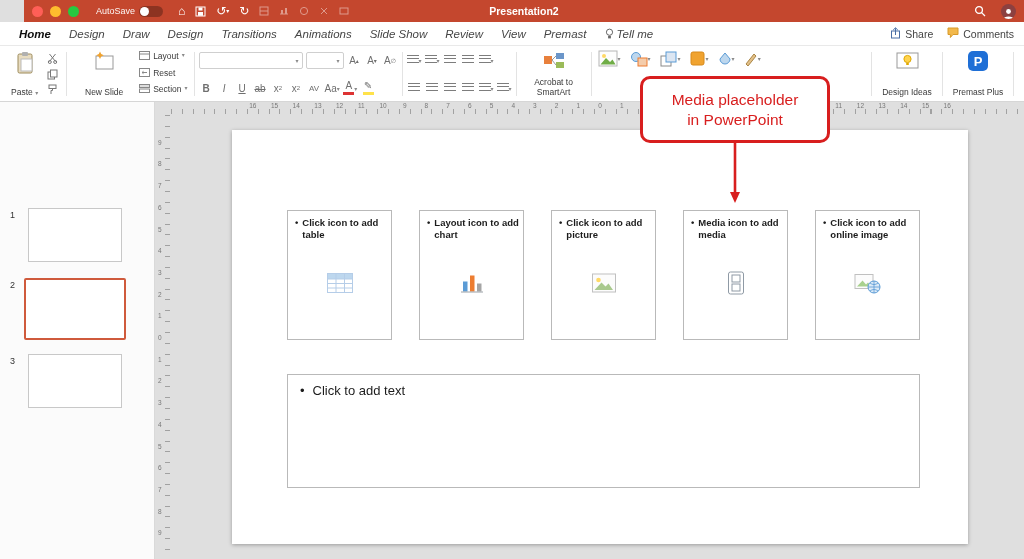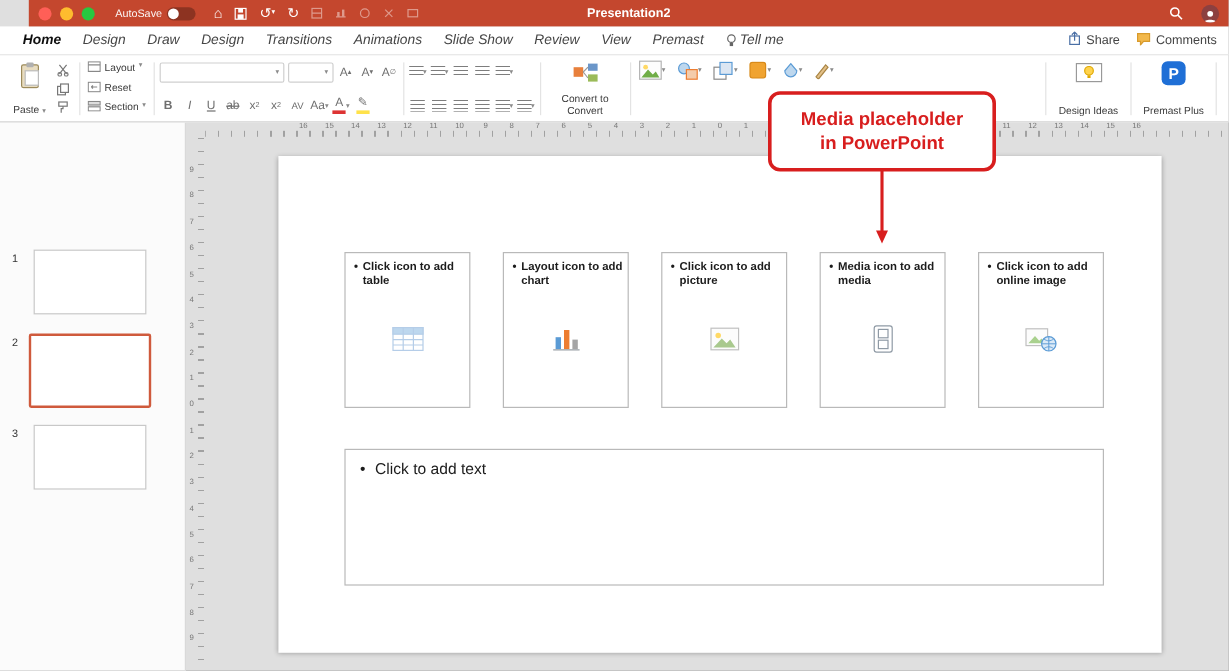--- a/index.html
+++ b/index.html
@@ -75,21 +75,21 @@
   .ph-label { display:flex; gap:4px; padding:6px 4px 0 7px; font-size:9.5px; font-weight:bold; color:#1c1c1c; line-height:1.25; }
   .ph-bullet { flex:0 0 auto; }
   .ph-icon { position:absolute; left:50%; top:58%; transform:translate(-50%,-50%); }
   .txt-ph { position:absolute; left:55px; top:244px; width:633px; height:114px; border:1px solid #b9b9b9; background:#fff; }
   .txt-ph .ph-label { font-size:13px; font-weight:normal; padding:8px 0 0 12px; gap:8px; }
 
   
   .callout { position:absolute; left:640px; top:76px; width:190px; height:67px; background:#fff;
              border:3px solid var(--callout-red); border-radius:10px; z-index:50;
              display:flex; flex-direction:column; align-items:center; justify-content:center;
-             font-size:15.5px; font-weight:bold; color:var(--callout-red); line-height:1.25; text-align:center; }
+             font-size:15.5px; font-weight:normal; color:var(--callout-red); line-height:1.25; text-align:center; }
   .callout-arrow { position:absolute; left:728px; top:142px; z-index:49; }
 </style>
 </head>
 <body>
 
 <div id="app" style="--titlebar: #c4472e; --callout-red: #d81e1e; --sel-border: #cf5a3c;">
 
   <div class="titlebar">
     <span class="tl red"></span>
     <span class="tl yel"></span>
@@ -217,20 +217,29 @@
             <svg width="11" height="11">
               <rect x="2" y="1" width="7" height="3.5" fill="none" stroke="#777"></rect>
               <path d="M5.5 4.5 v2 h-1.5 v3.5" stroke="#777" fill="none"></path>
             </svg>
           </span>
       </div>
     </div>
     <div class="rsep"></div>
 
     <div class="rgroup">
+      <div class="bigbtn">
+        <span>
+          <svg width="22" height="21">
+              <rect x="3" y="5" width="17" height="13" fill="#fff" stroke="#999"></rect>
+              <path d="M7 0.5 l1.2 2.6 2.6 1.2 -2.6 1.2 -1.2 2.6 -1.2 -2.6 -2.6 -1.2 2.6 -1.2 Z" fill="#f0a330"></path>
+            </svg>
+        </span>
+        <span class="blabel two">New Slide</span>
+      </div>
       <div class="minicol">
         <span class="mrow">
           <svg width="11" height="9">
               <rect x="0.5" y="0.5" width="10" height="8" fill="#fff" stroke="#888"></rect>
               <line x1="0.5" y1="3" x2="10.5" y2="3" stroke="#888"></line>
             </svg>
           <span>Layout</span>
             <span class="caret">▾</span>
         </span>
         <span class="mrow">
@@ -342,21 +351,21 @@
       <div class="bigbtn">
         <span>
           <svg width="22" height="19">
               <rect x="1" y="5" width="8" height="8" fill="#e8803c"></rect>
               <rect x="13" y="2" width="8" height="6" fill="#6b96c9"></rect>
               <rect x="13" y="11" width="8" height="6" fill="#9bbb59"></rect>
               <line x1="9" y1="9" x2="13" y2="5" stroke="#999"></line>
               <line x1="9" y1="9" x2="13" y2="14" stroke="#999"></line>
             </svg>
         </span>
-        <span class="blabel two">Convert to Convert</span>
+        <span class="blabel two">Acrobat to SmartArt</span>
       </div>
     </div>
     <div class="rsep"></div>
 
     <div class="rgroup" style="align-items:flex-start; padding-top:2px; gap:9px;">
       <span class="sbtn">
         <svg width="20" height="17">
             <rect x="1" y="1" width="18" height="15" fill="#fdfdfd" stroke="#b5b5b5"></rect>
             <circle cx="6" cy="6" r="2" fill="#ffd966"></circle>
             <path d="M2.5 14.5 L8 8 L12 12 L14.5 9.5 L17.5 14.5 Z" fill="#70ad47"></path>

